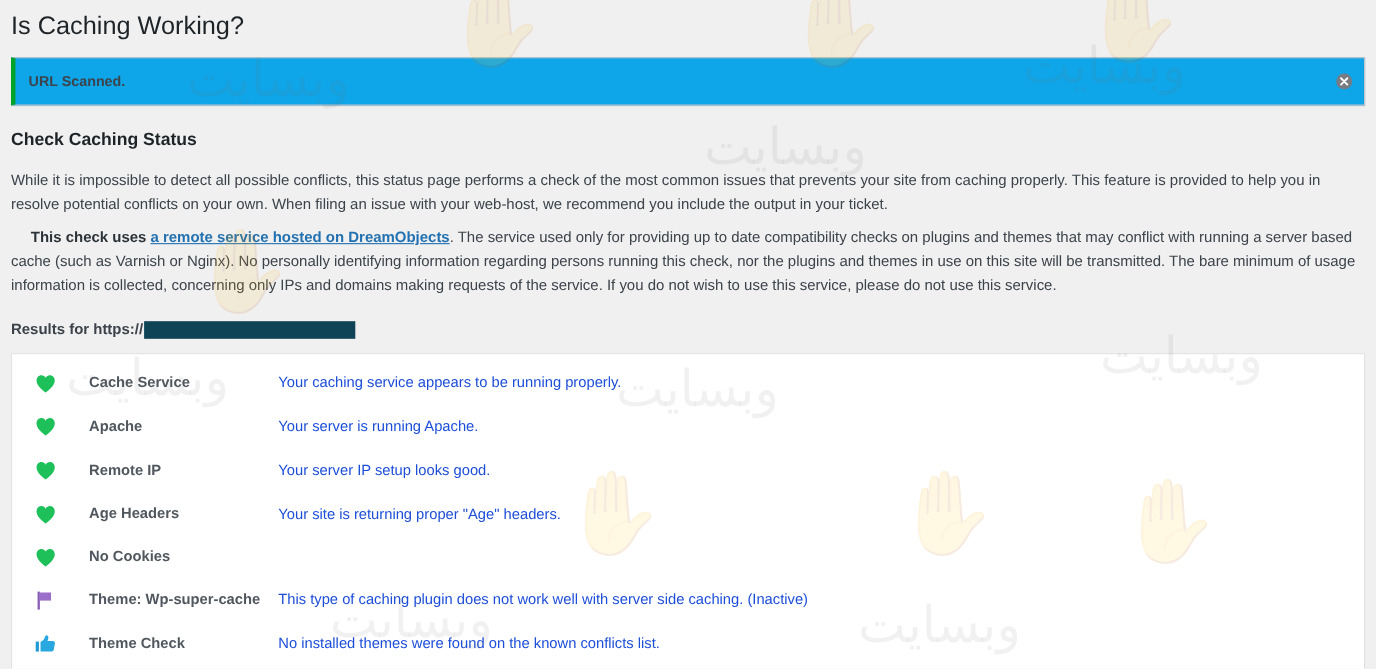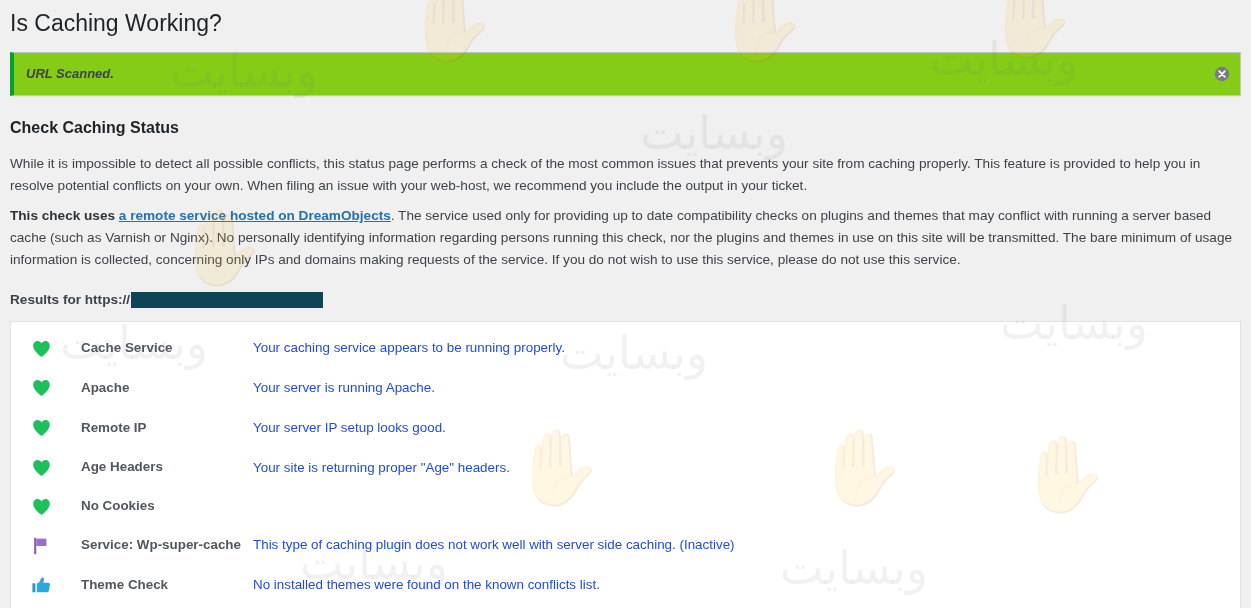--- a/index.html
+++ b/index.html
@@ -55,31 +55,30 @@
     font-weight: 400;
     color: #1d2327;
     margin: 0;
     padding: 9px 0 13px 0;
     line-height: 1.3;
   }
 
   
   .notice {
     position: relative;
-    background: #84cc16;
+    background: #0ea5e9;
     border: 1px solid #c3c4c7;
     border-left: 4px solid #00a32a;
     box-shadow: 0 1px 1px rgba(0,0,0,.04);
     padding: 1px 38px 1px 12px;
     margin: 0 0 0 0;
     box-sizing: border-box;
     min-height: 44px;
     display: flex;
     align-items: center;
-    font-style: italic;
   }
   .notice-text {
     font-size: 13px;
     font-weight: 700;
     color: #3c434a;
     margin: 0;
     padding: 9px 0;
     line-height: 1.5;
   }
   .notice-dismiss {
@@ -106,21 +105,21 @@
     line-height: 1.4;
   }
   .para {
     font-size: 13.6px;
     line-height: 1.62;
     color: #3c434a;
     margin: 0;
     padding: 8px 0 0 0;
     max-width: 1232px;
   }
-  .para b { font-weight: 700; color: #2c3338; }
+  .para b { font-weight: 700; color: #2c3338; margin-left: 18px; }
   .para a {
     color: #2271b1;
     text-decoration: underline;
     font-weight: 700;
   }
 
   .results-line {
     font-size: 13.6px;
     font-weight: 700;
     color: #3c434a;
@@ -276,21 +275,21 @@
       <span class="result-label">No Cookies</span>
     </div>
 
     <div class="result-row">
       <span class="result-icon">
         <svg width="17" height="18" viewBox="0 0 20 22">
           <rect x="1" y="1" width="2.6" height="20" fill="#8a5fb8"></rect>
           <rect x="3.6" y="2" width="12.4" height="9" fill="#9b6fc9"></rect>
         </svg>
       </span>
-      <span class="result-label">Service: Wp-super-cache</span>
+      <span class="result-label">Theme: Wp-super-cache</span>
       <span class="result-desc">This type of caching plugin does not work well with server side caching. (Inactive)</span>
     </div>
 
     <div class="result-row">
       <span class="result-icon">
         <svg width="19" height="18" viewBox="0 0 22 20">
           <rect x="0.5" y="8" width="3.4" height="10.5" fill="#1f9ad6"></rect>
           <path d="M5.6 18.5 L5.6 8.2 C7.6 7.6 9.3 5.8 10 3.6 C10.4 2.2 10.9 1.2 12 1.2 C13.2 1.2 13.9 2.2 13.9 3.6 C13.9 4.9 13.4 6.2 12.9 7.3 L18.6 7.3 C20 7.3 21 8.3 20.8 9.6 L19.6 16.4 C19.4 17.6 18.5 18.5 17.3 18.5 Z" fill="#29a8e0"></path>
         </svg>
       </span>

